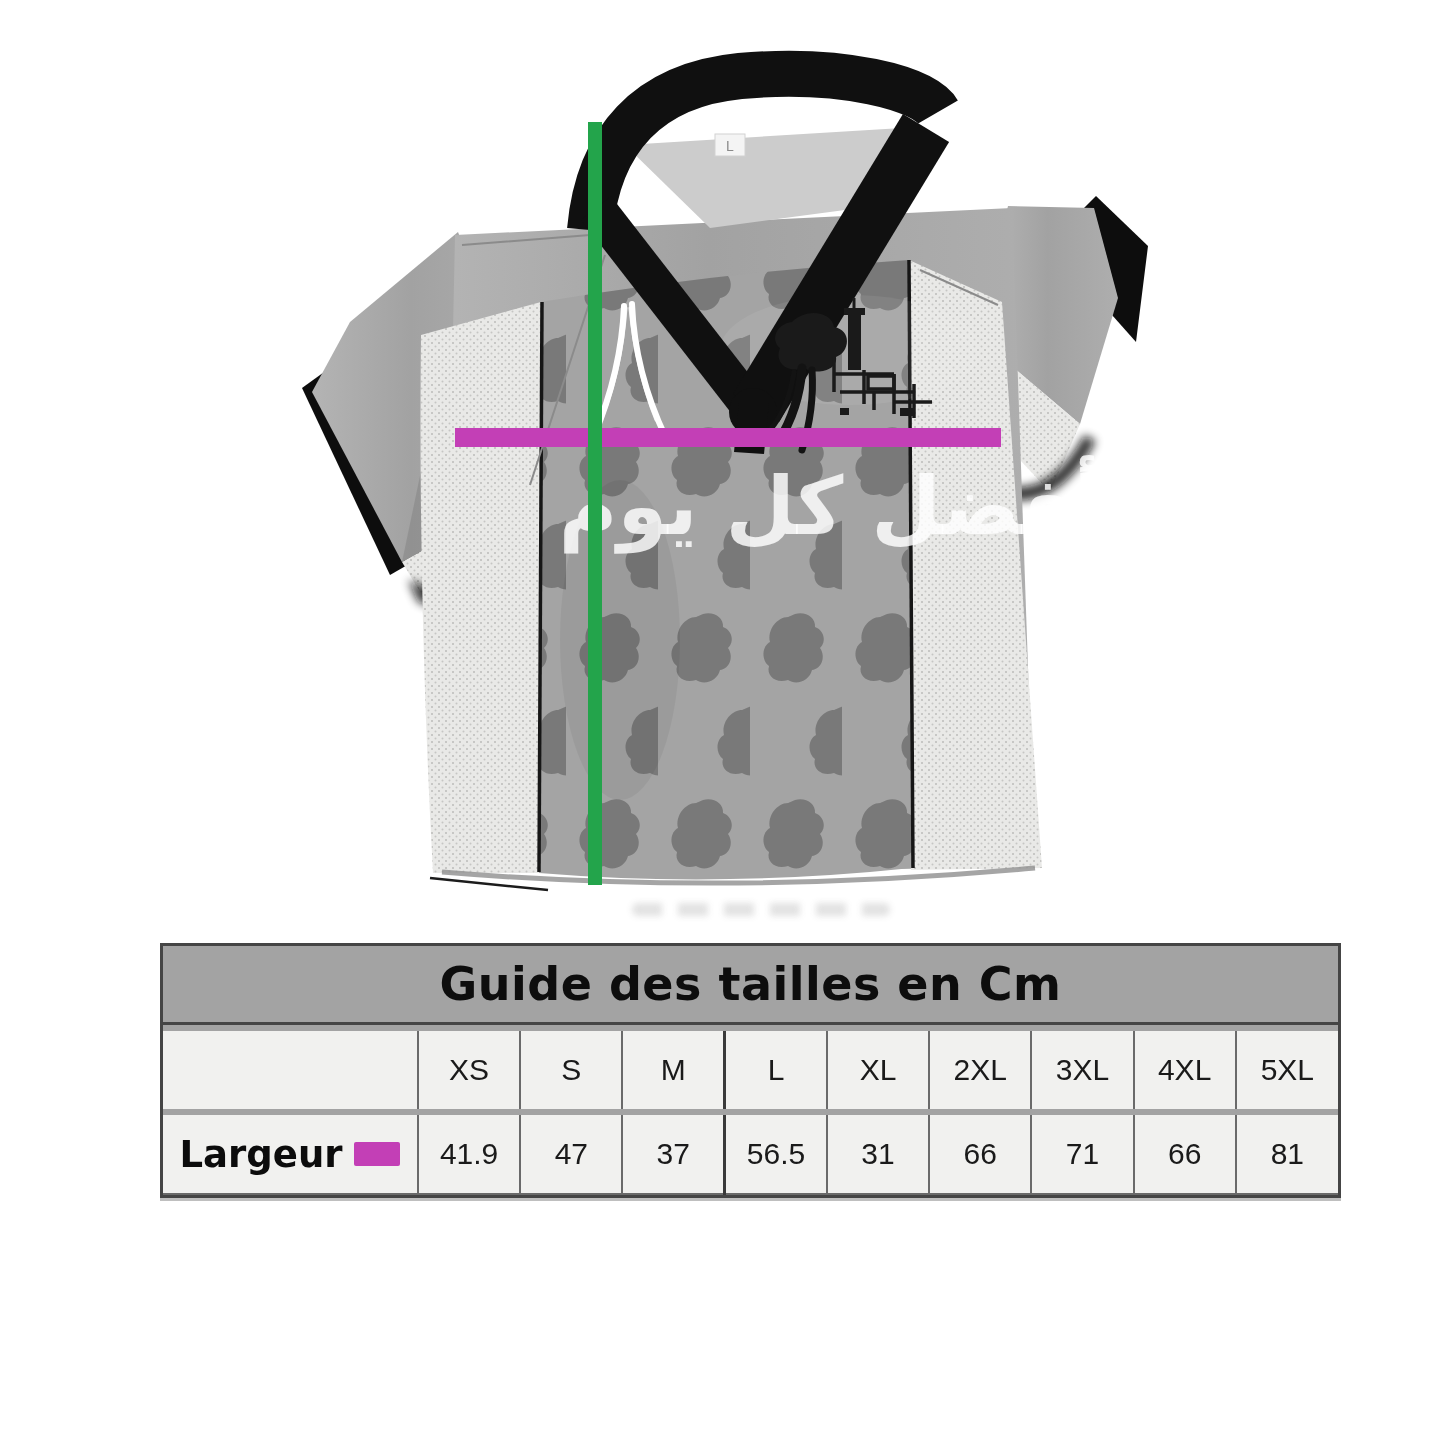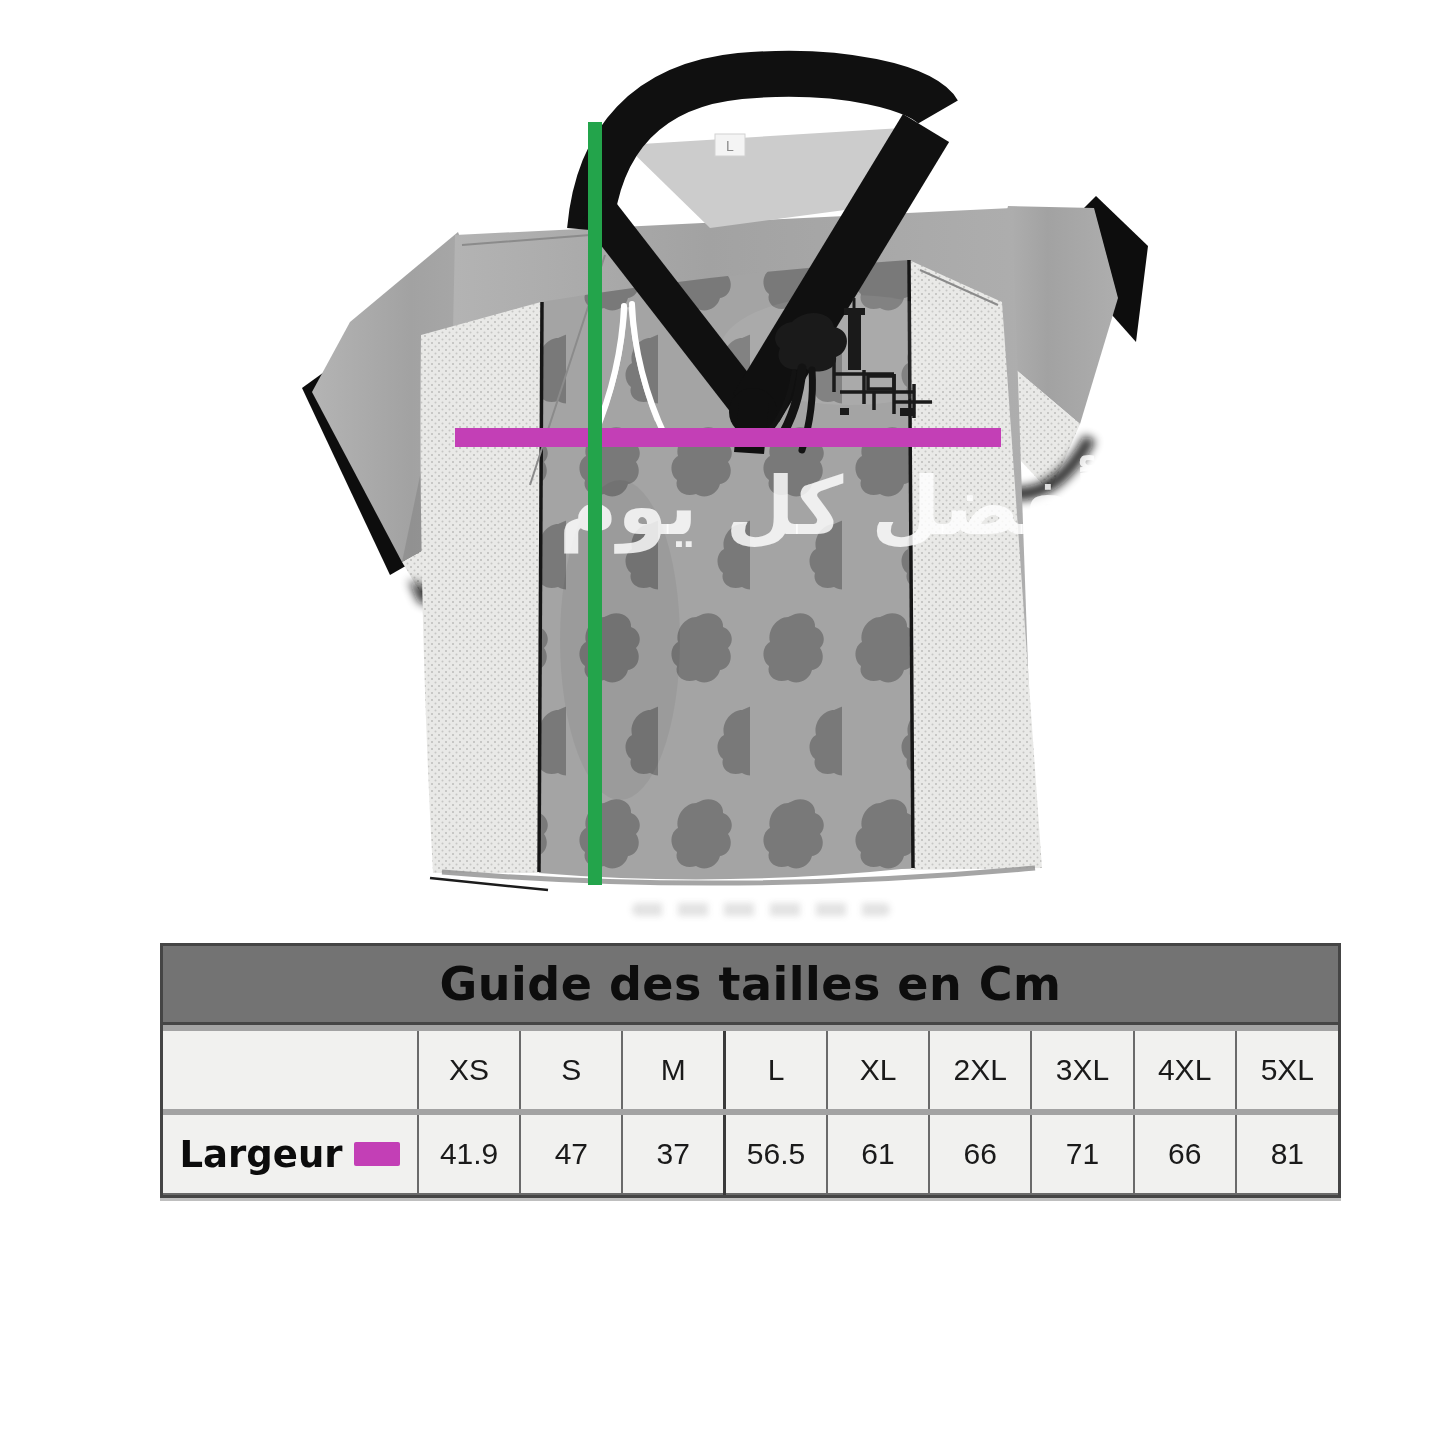--- a/index.html
+++ b/index.html
@@ -10,21 +10,21 @@
   
   .shirt-wrap{position:absolute;left:290px;top:40px;width:860px;height:860px;}
   .watermark{
     position:absolute;left:632px;top:903px;width:258px;height:13px;
     background:repeating-linear-gradient(90deg, rgba(140,140,140,.55) 0 30px, rgba(140,140,140,0) 30px 46px);
     filter:blur(3px);opacity:.45;border-radius:6px;
   }
   
   .guide{
     position:absolute;left:160px;top:943px;width:1181px;
-    border:3px solid #454545;background:#737373;box-sizing:border-box;
+    border:3px solid #454545;background:#a3a3a3;box-sizing:border-box;
     box-shadow:0 3px 0 rgba(0,0,0,.25);
   }
   .guide-title{
     height:76px;display:flex;align-items:center;justify-content:center;
     font-family:"DejaVu Sans",sans-serif;font-weight:bold;font-size:46px;color:#0d0d0d;
     border-bottom:3px solid #454545;letter-spacing:.5px;
   }
   table.sizes{width:100%;border-collapse:collapse;table-layout:fixed;}
   table.sizes col.label-col{width:255px;}
   table.sizes th,table.sizes td{
@@ -185,21 +185,21 @@
         <td>
           <span class="row-label">
             <span>Largeur</span>
             <span class="swatch" style="background: rgb(195, 63, 182);"></span>
           </span>
         </td>
         <td>41.9</td>
         <td>47</td>
         <td class="thick-r">37</td>
         <td>56.5</td>
-        <td>61</td>
+        <td>31</td>
         <td>66</td>
         <td>71</td>
         <td>66</td>
         <td>81</td>
       </tr>
     </tbody>
       </table>
   </div>
 
 </div>

